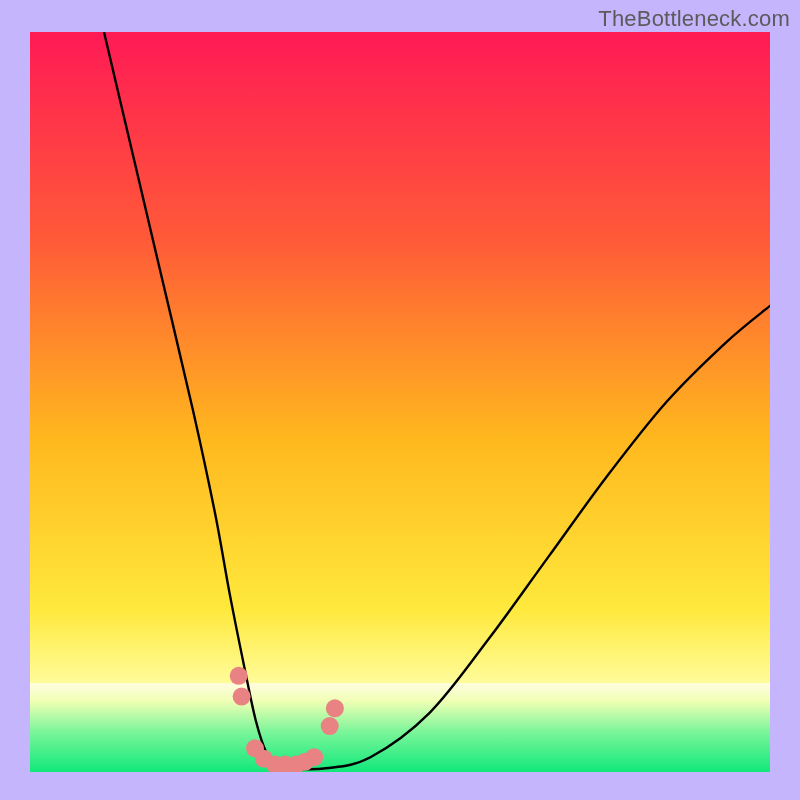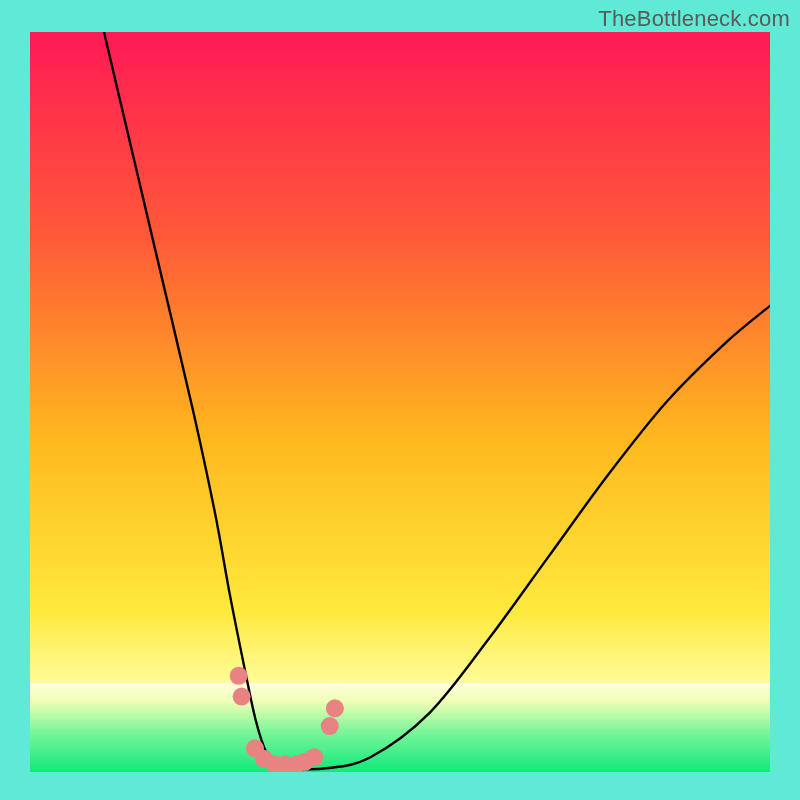--- a/index.html
+++ b/index.html
@@ -8,21 +8,21 @@
     width: 800px;
     height: 800px;
     background: #000;
     font-family: Arial, Helvetica, sans-serif;
     overflow: hidden;
   }
   .outer {
     position: relative;
     width: 800px;
     height: 800px;
-    background: #5eead4;
+    background: #c4b5fd;
   }
   .watermark {
     position: absolute;
     top: 6px;
     right: 10px;
     color: #5b5b5b;
     font-size: 22px;
     font-weight: 400;
     letter-spacing: 0.2px;
     user-select: none;

